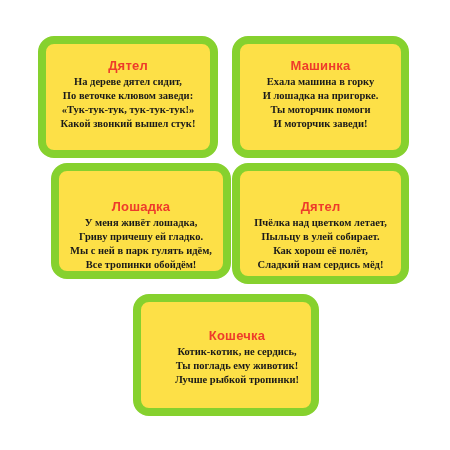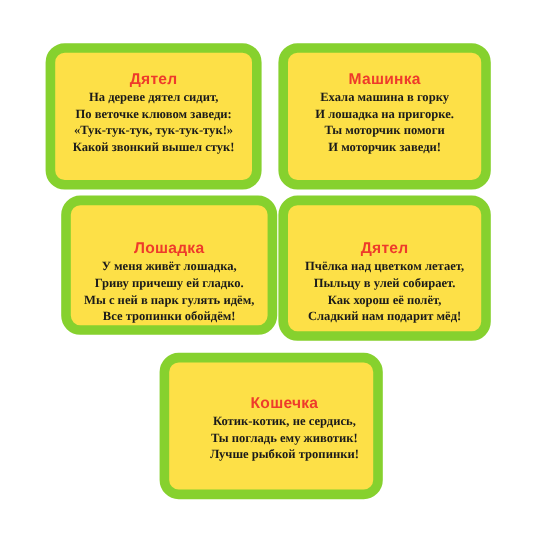--- a/index.html
+++ b/index.html
@@ -111,21 +111,21 @@
     </div>
   </div>
 
   <div class="card" id="card-pchelka">
     <div class="card-inner">
       <div class="card-title">Дятел</div>
       <div class="card-lines">
         <div class="card-line">Пчёлка над цветком летает,</div>
         <div class="card-line">Пыльцу в улей собирает.</div>
         <div class="card-line">Как хорош её полёт,</div>
-        <div class="card-line">Сладкий нам подарит мёд!</div>
+        <div class="card-line">Сладкий нам сердись мёд!</div>
       </div>
     </div>
   </div>
 
   <div class="card" id="card-koshechka">
     <div class="card-inner">
       <div class="card-title">Кошечка</div>
       <div class="card-lines">
         <div class="card-line">Котик-котик, не сердись,</div>
         <div class="card-line">Ты погладь ему животик!</div>

